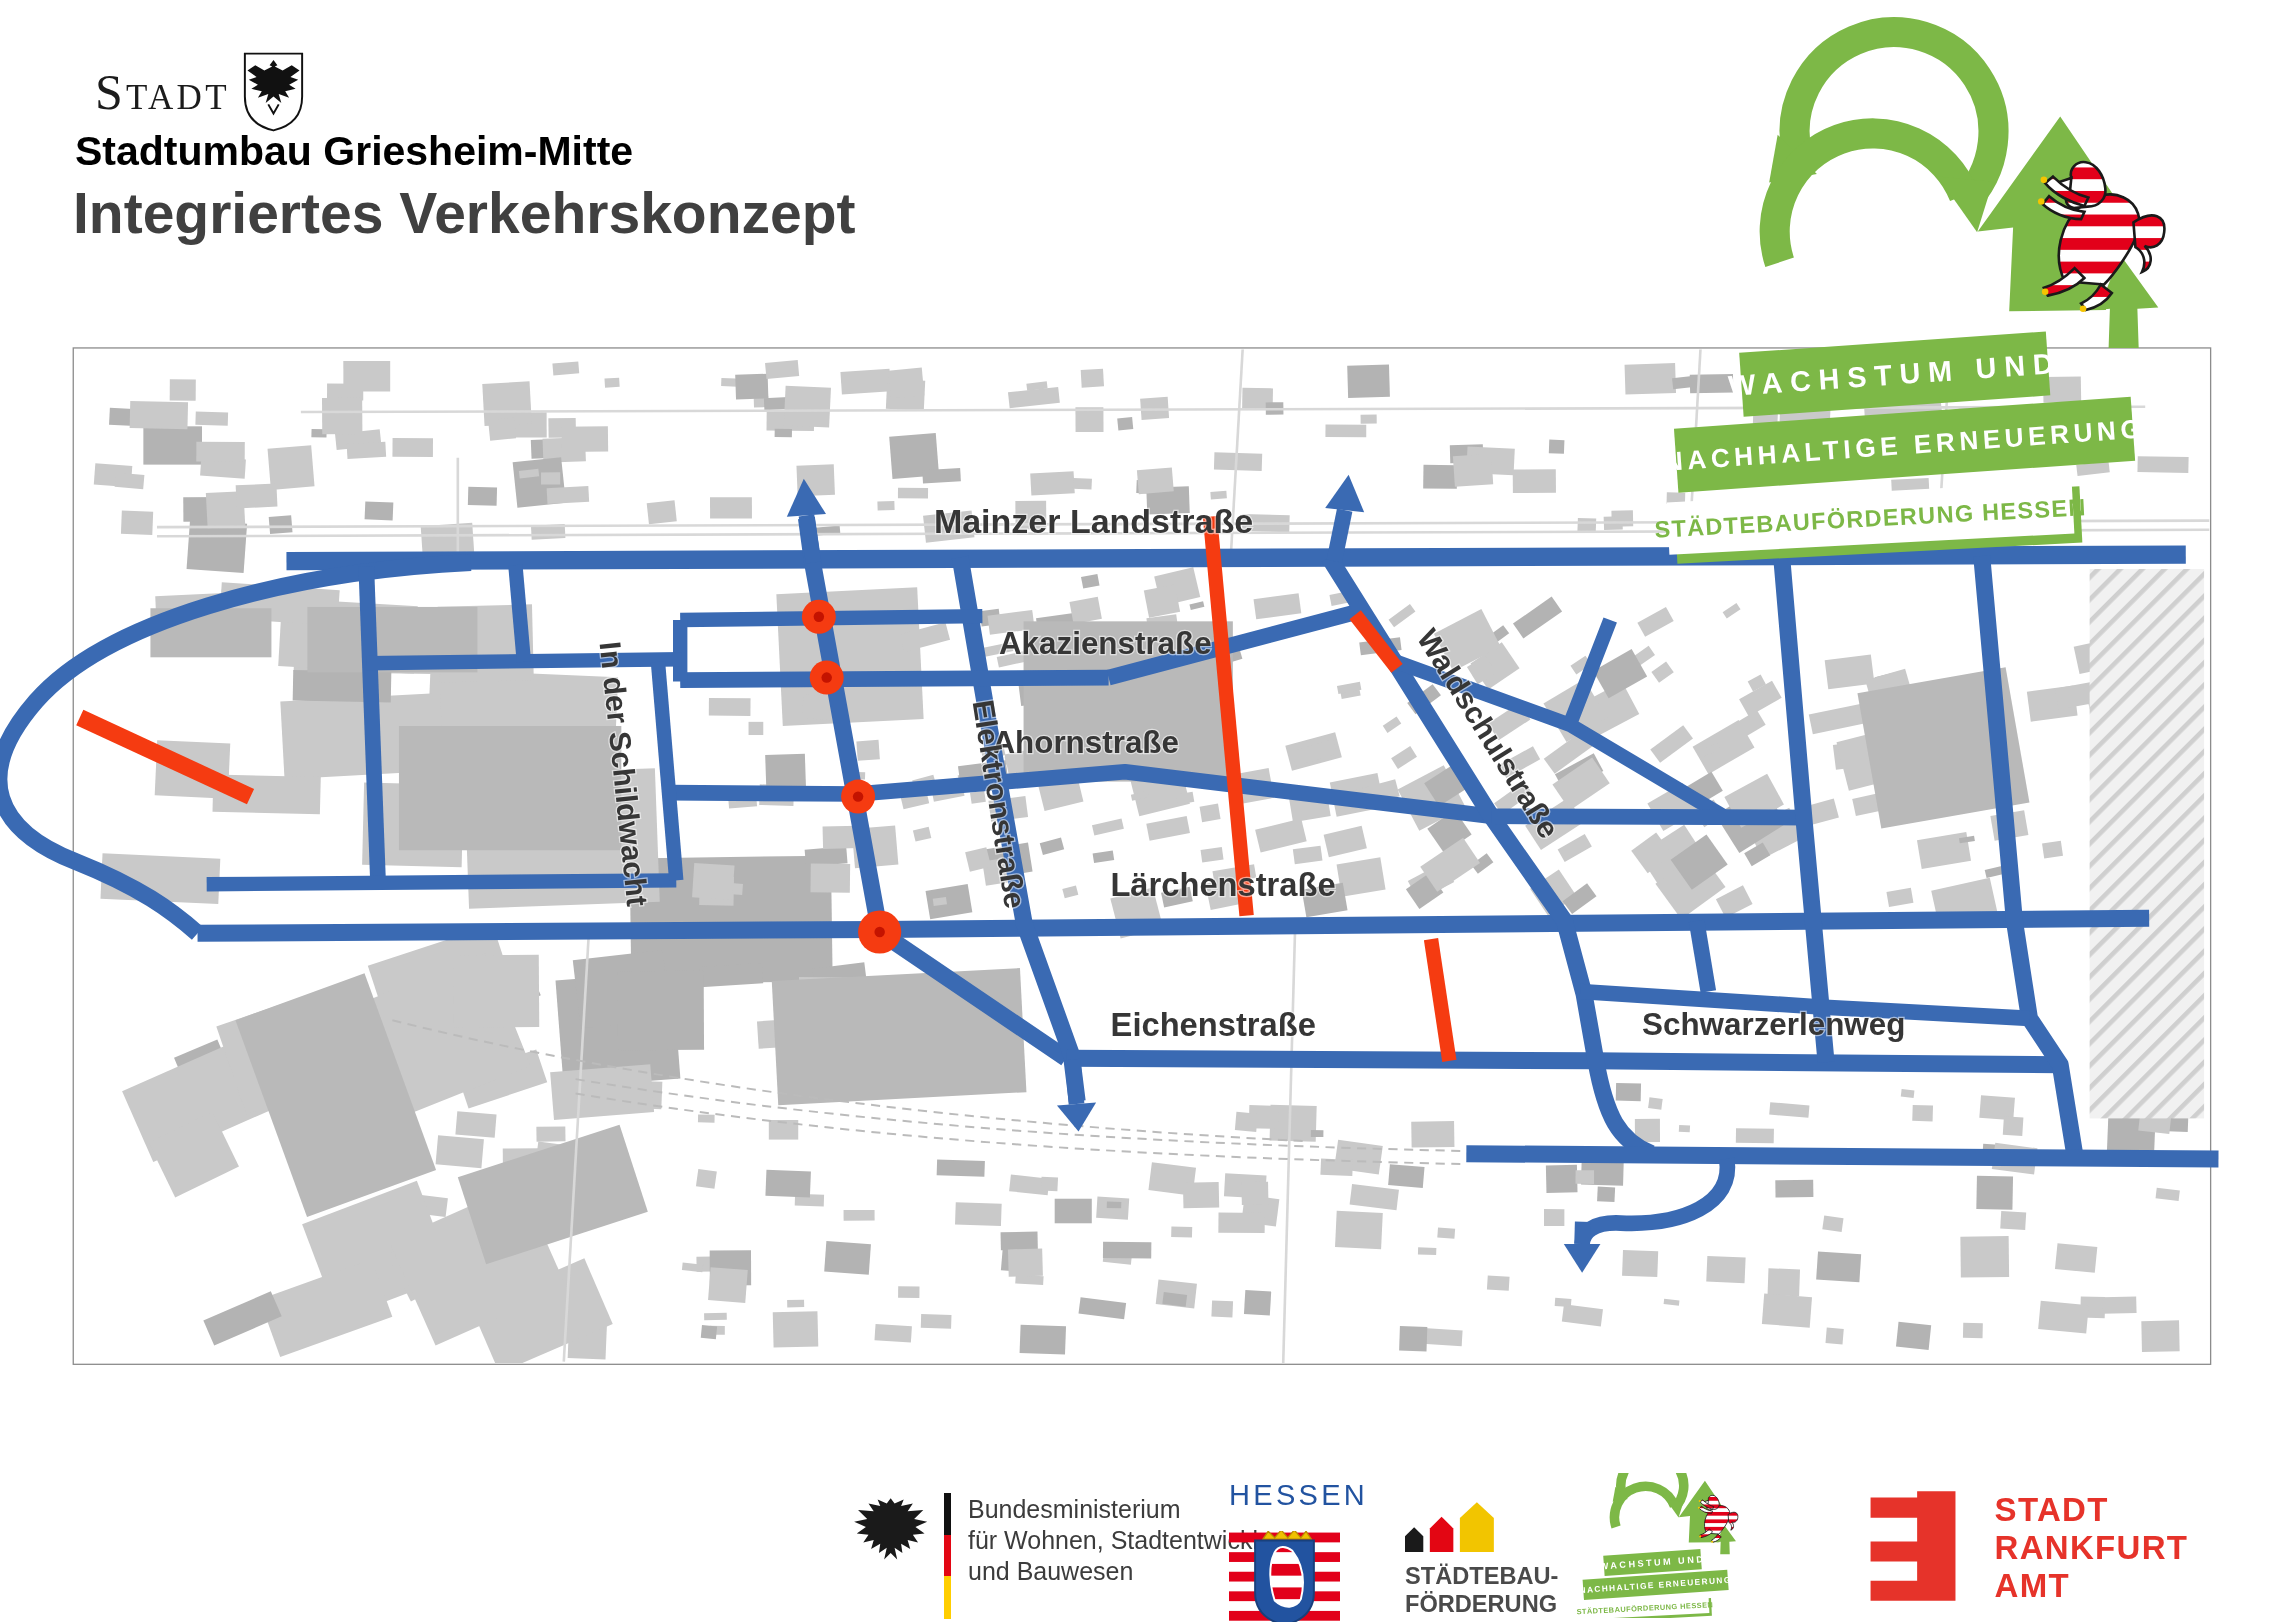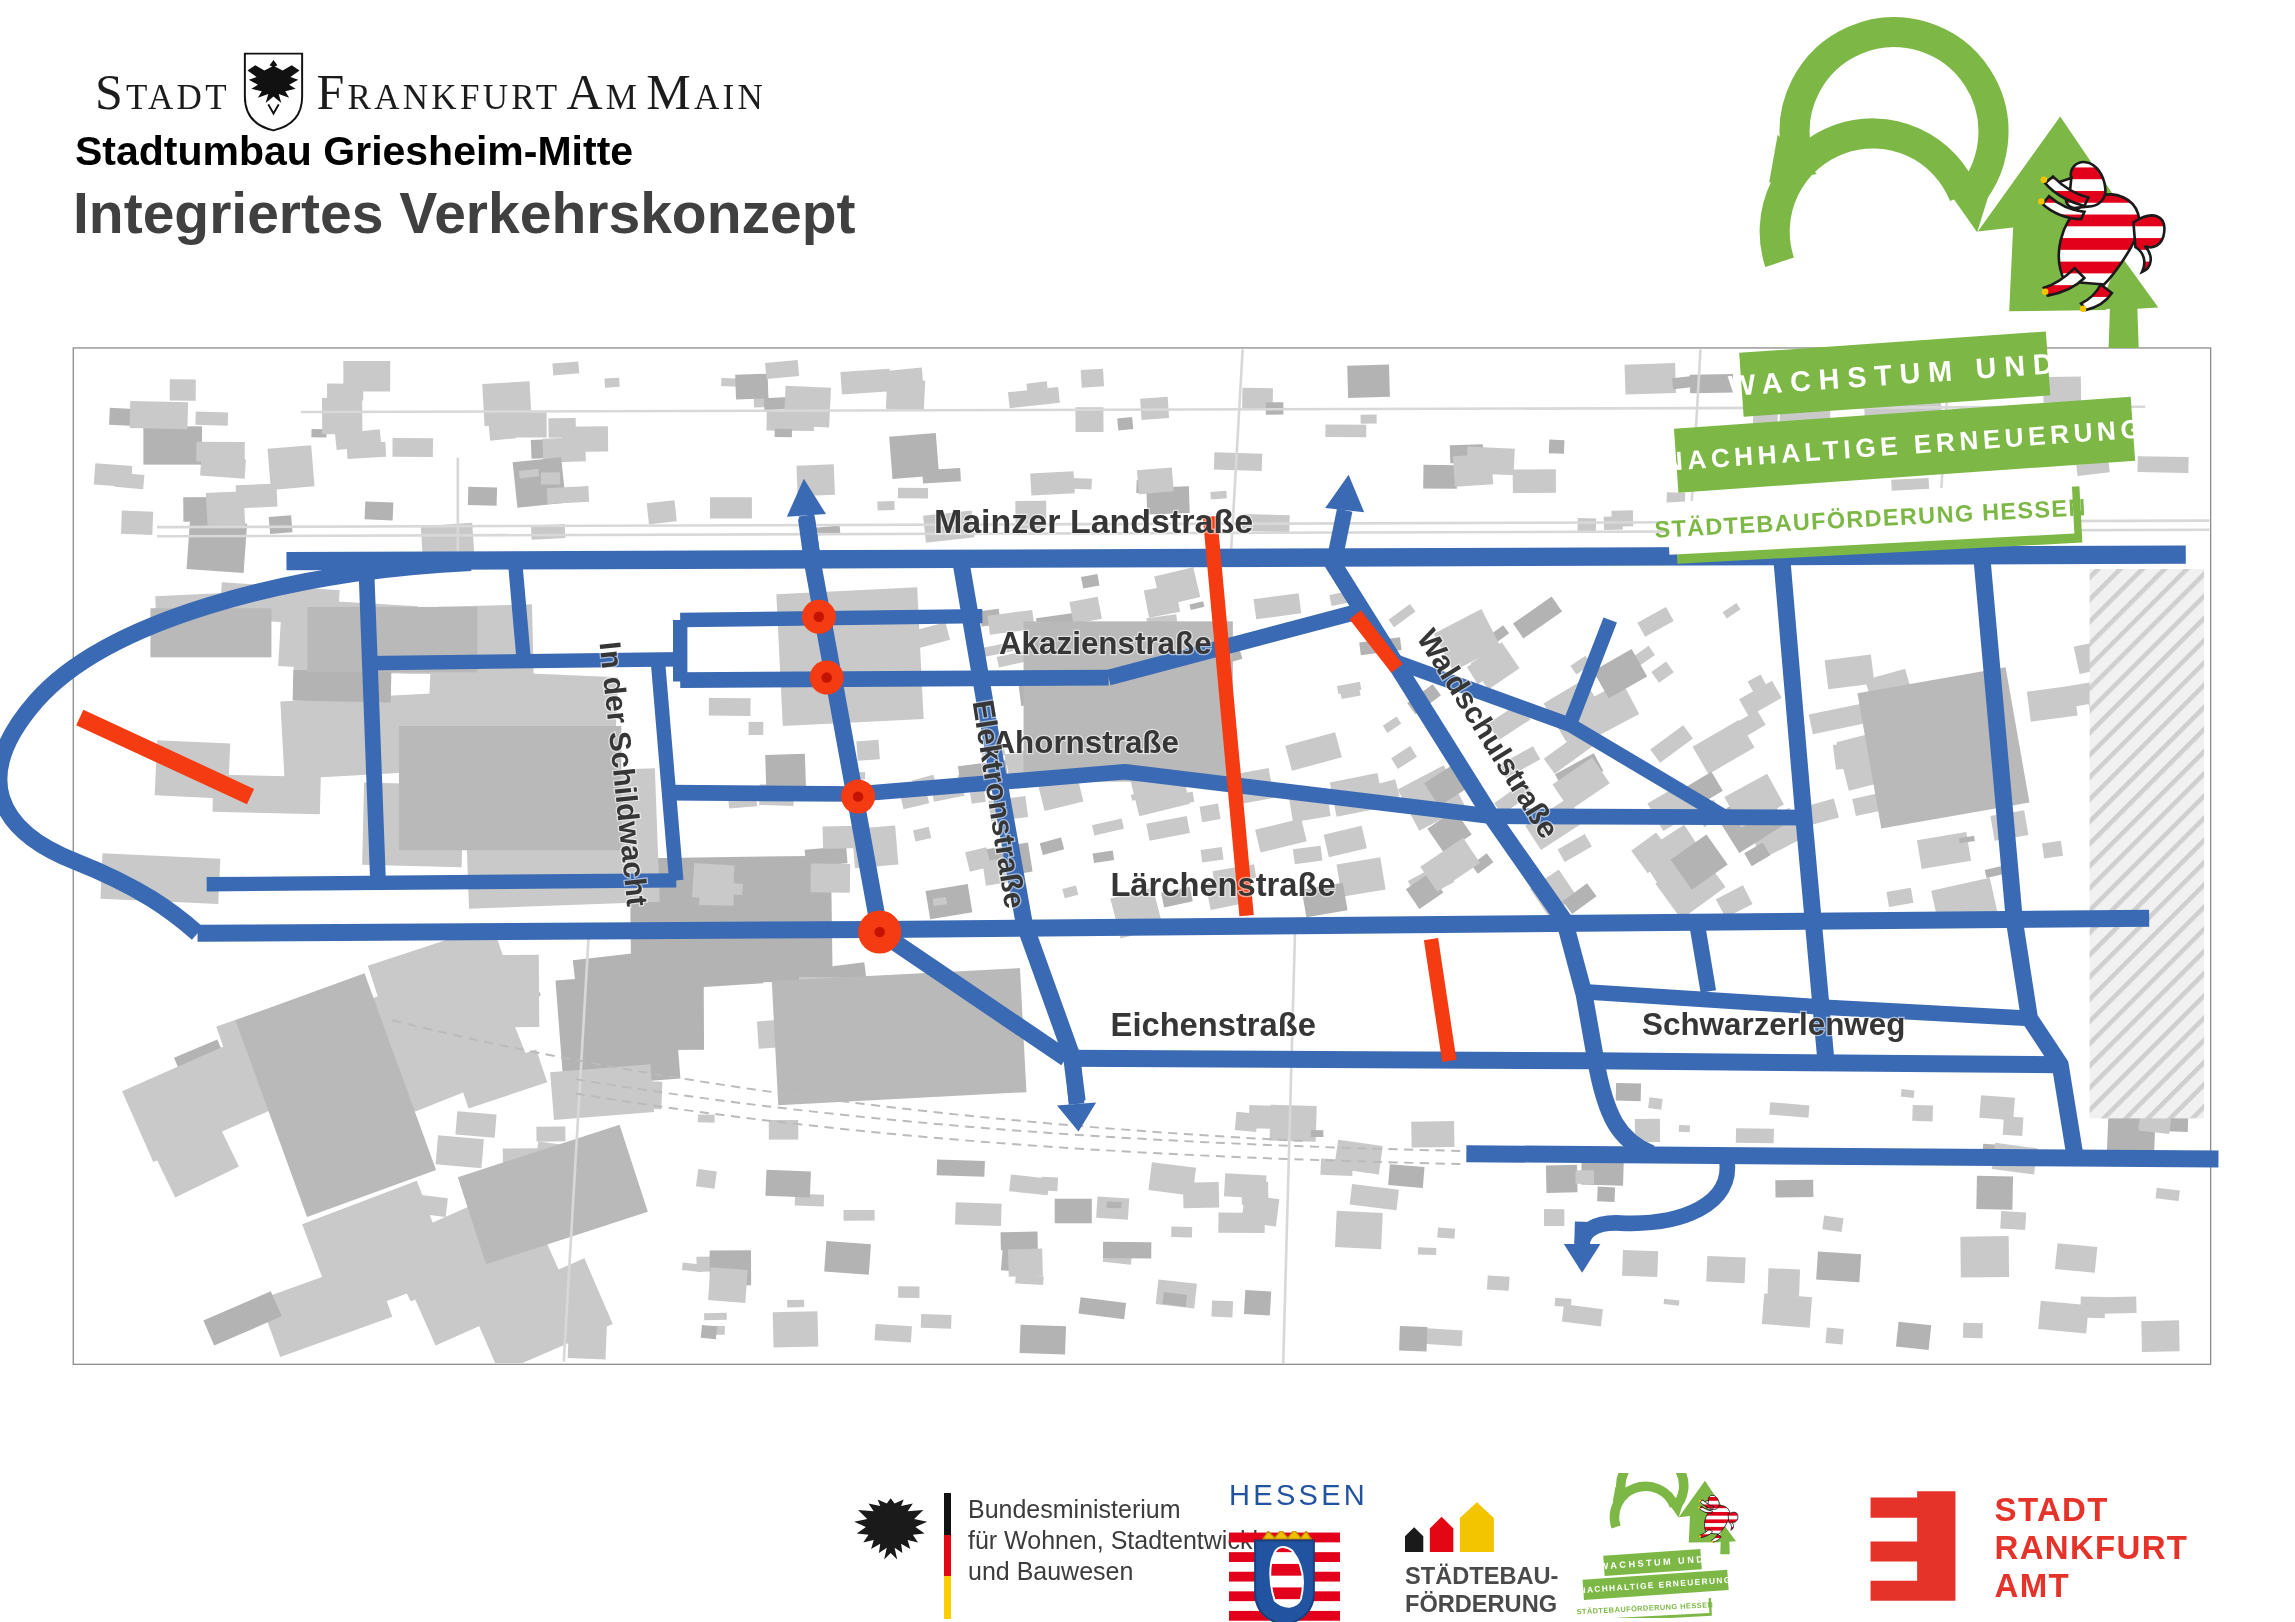--- a/index.html
+++ b/index.html
@@ -37,21 +37,20 @@
 
 <div class="page">
 
   <div class="stadt-logo">
     <span class="words" id="lw1"><span class="sc-big">S</span><span class="sc-sm">TADT</span></span>
     <svg width="63" height="82" viewBox="0 0 96 126">
       <path d="M4,4 H92 V70 Q92,112 48,122 Q4,112 4,70 Z" fill="#fff" stroke="#111" stroke-width="3"></path>
       <path d="M48,14 L54,22 L50,24 L62,30 L76,22 L88,30 L74,40 L86,44 L72,52 L82,58 L66,62 L72,72 L56,66 L60,80 L48,70 L36,80 L40,66 L24,72 L30,62 L14,58 L24,52 L10,44 L22,40 L8,30 L20,22 L34,30 L46,24 L42,22 Z" fill="#111"></path>
       <path d="M40,82 L48,96 L56,82" fill="none" stroke="#111" stroke-width="3"></path>
     </svg>
-    <span class="words" id="lw2"><span class="sc-big">F</span><span class="sc-sm">RANKFURT</span>&nbsp;<span class="sc-big">A</span><span class="sc-sm">M</span>&nbsp;<span class="sc-big">M</span><span class="sc-sm">AIN</span></span>
   </div>
   <div class="h-sub">Stadtumbau Griesheim-Mitte</div>
   <div class="h-title">Integriertes Verkehrskonzept</div>
 
   <svg id="gfx" width="2295" height="1622" viewBox="0 0 3509 2480">
     <defs>
       <clipPath id="mapclip">
           <rect x="114" y="534" width="3264" height="1550"></rect>
         </clipPath>
       <pattern id="lstripe" width="12" height="36" patternUnits="userSpaceOnUse">

